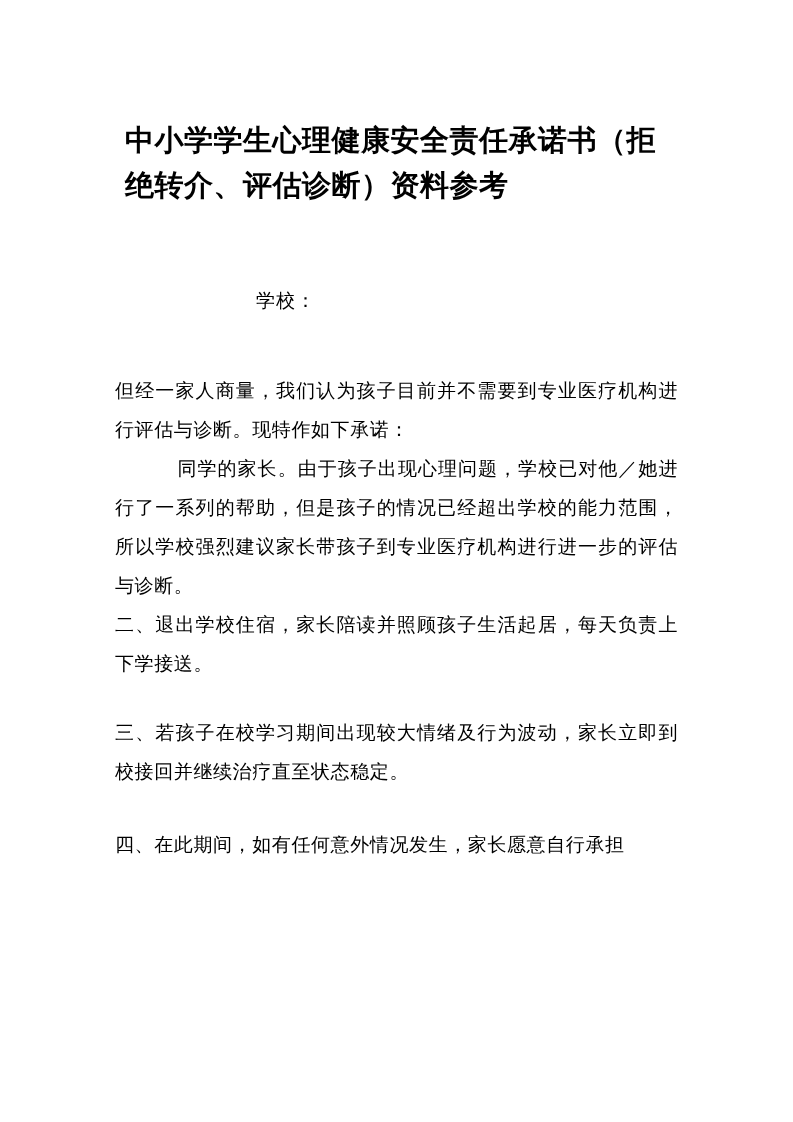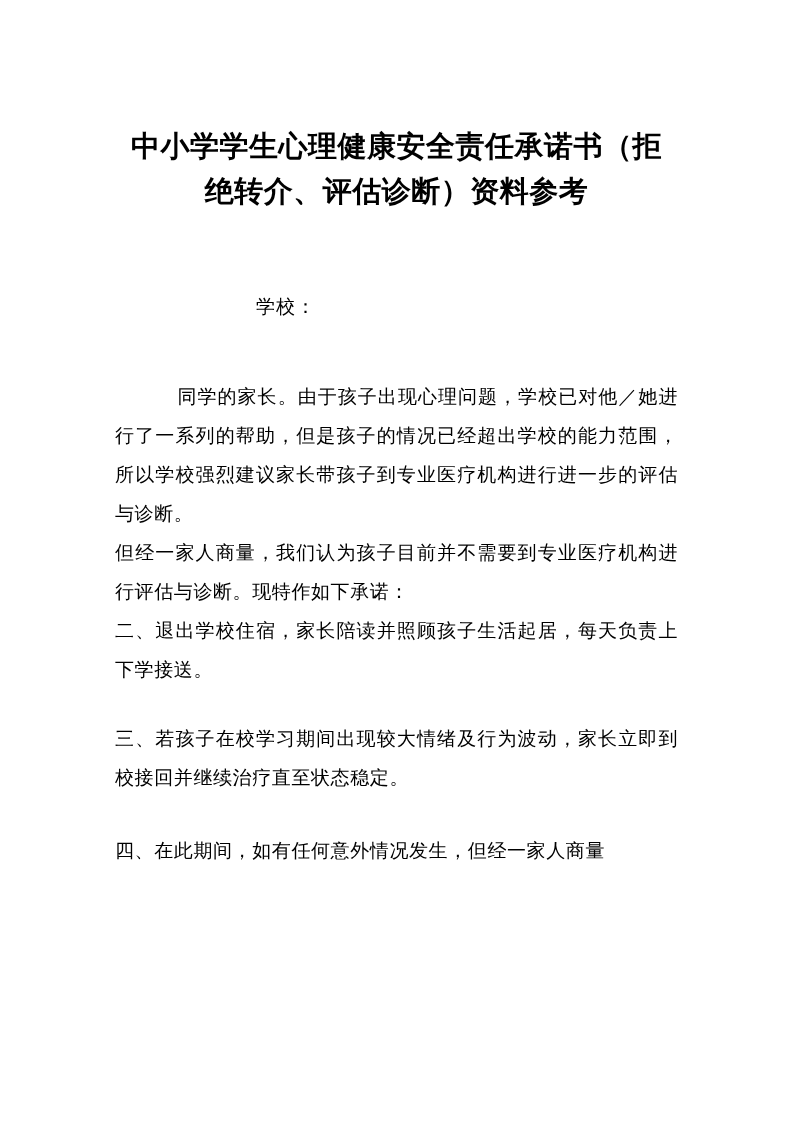--- a/index.html
+++ b/index.html
@@ -16,27 +16,27 @@
   }
   .page {
     position: relative;
     width: 793px;
     height: 1122px;
     box-sizing: border-box;
     padding: 0 115px;
     background: #ffffff;
   }
   .doc-title {
-    margin: 16px;
+    margin: 10px;
     padding-top: 108px;
     font-family: "Liberation Sans", "DejaVu Sans", sans-serif;
     font-size: 29px;
     font-weight: bold;
     line-height: 1.55;
-    text-align: center;
+    text-align: left;
     letter-spacing: 0.5px;
     color: #000;
   }
   .school-line {
     margin: 16px;
     padding-top: 62px;
     padding-left: 125px;
     font-size: 19px;
     line-height: 1.6;
     letter-spacing: 1px;
@@ -65,31 +65,31 @@
 
 <div class="page">
 
   <h1 class="doc-title">中小学学生心理健康安全责任承诺书（拒绝转介、评估诊断）资料参考</h1>
 
   <p class="school-line">学校：</p>
 
   <div class="body-block">
 
 
+    <p class="para">但经一家人商量，我们认为孩子目前并不需要到专业医疗机构进行评估与诊断。现特作如下承诺：</p>
+
     <p class="para">
       <span class="lead-indent"></span><span>同学的家长。由于孩子出现心理问题，学校已对他／她进行了一系列的帮助，但是孩子的情况已经超出学校的能力范围，所以学校强烈建议家长带孩子到专业医疗机构进行进一步的评估与诊断。</span>
     </p>
-
-    <p class="para">但经一家人商量，我们认为孩子目前并不需要到专业医疗机构进行评估与诊断。现特作如下承诺：</p>
 
 
     <p class="para">二、退出学校住宿，家长陪读并照顾孩子生活起居，每天负责上下学接送。</p>
 
     <div class="gap-md"></div>
 
     <p class="para">三、若孩子在校学习期间出现较大情绪及行为波动，家长立即到校接回并继续治疗直至状态稳定。</p>
 
     <div class="gap-lg"></div>
 
-    <p class="para">四、在此期间，如有任何意外情况发生，但经一家人商量</p>
+    <p class="para">四、在此期间，如有任何意外情况发生，家长愿意自行承担</p>
 
   </div>
 </div>
 
 </body></html>

